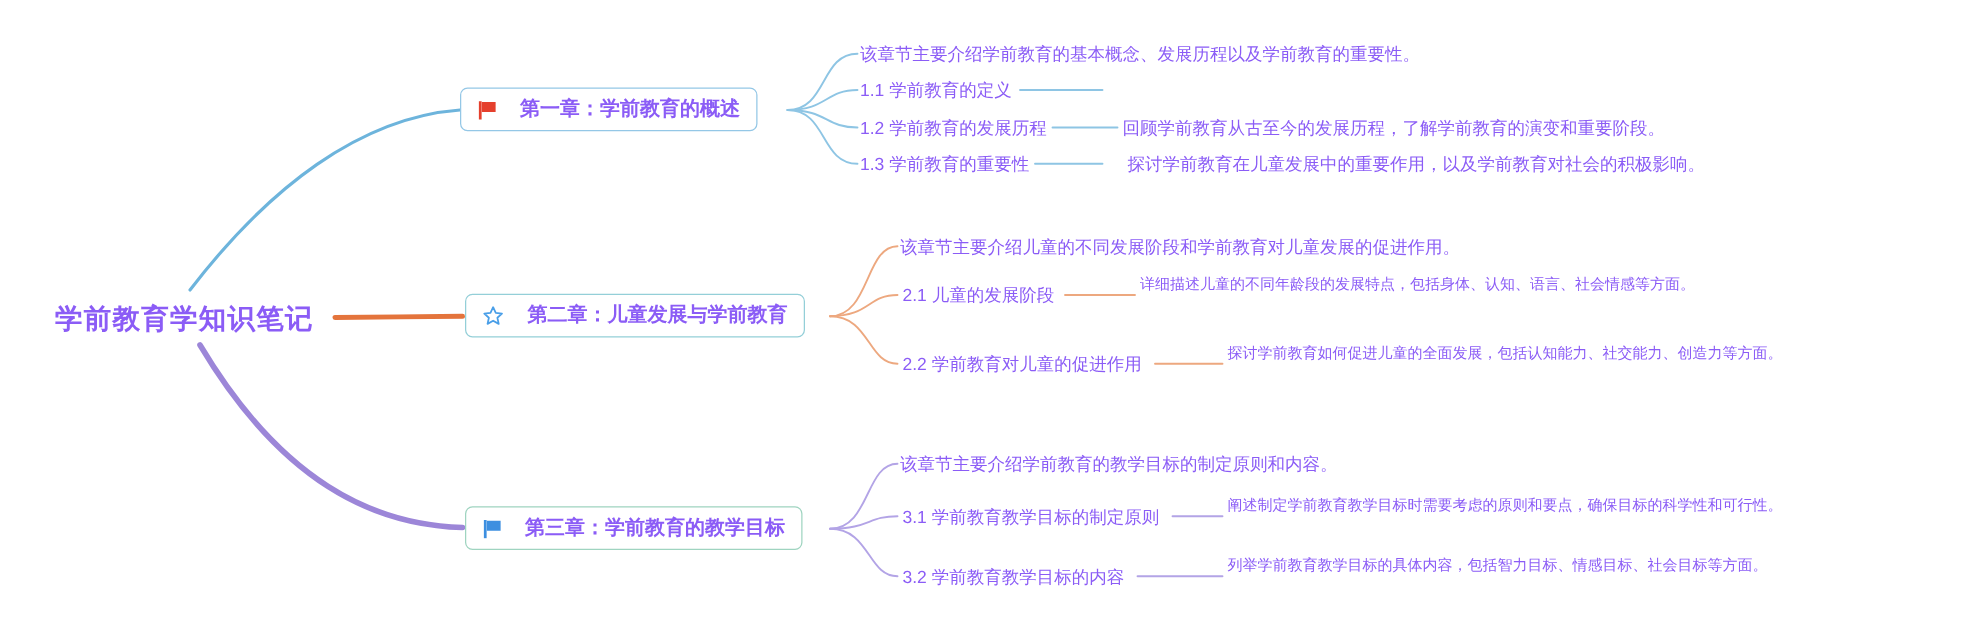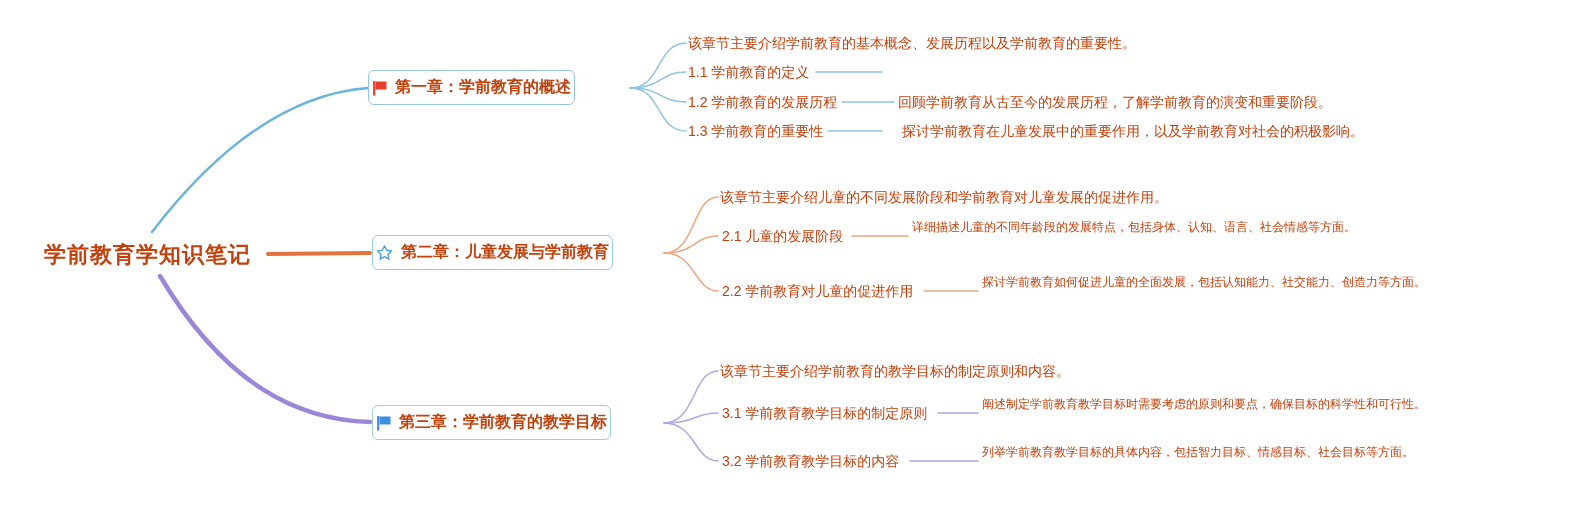--- a/index.html
+++ b/index.html
@@ -10,38 +10,38 @@
     height: 510px;
     background: #ffffff;
     overflow: hidden;
   }
   .lines {
     position: absolute;
     left: 0; top: 0;
     width: 1570px; height: 510px;
     pointer-events: none;
   }
-  .node { position: absolute; color: #c2410c; }
+  .node { position: absolute; color: #8b5cf6; }
   .root-label {
     left: 44px; top: 240px;
     font-size: 22px;
     font-weight: bold;
     letter-spacing: 1px;
     white-space: nowrap;
     cursor: pointer;
     text-align: right;
   }
   .chapter-box {
     display: flex;
     align-items: center;
-    gap: 8px;
+    gap: 19px;
     background: #ffffff;
     border: 1.6px solid #94c7e6;
     border-radius: 6px;
-    padding: 6px 3px;
+    padding: 6px 13px;
     font-size: 16px;
     font-weight: bold;
     white-space: nowrap;
     cursor: pointer;
   }
   #ch1-box { left: 368px; top: 70px; }
   #ch2-box { left: 372px; top: 235px; border-color: #94cfd8; }
   #ch3-box { left: 372px; top: 405px; border-color: #9fd4c0; }
   .icon-wrap { display: inline-flex; align-items: center; }
   .text-node {

